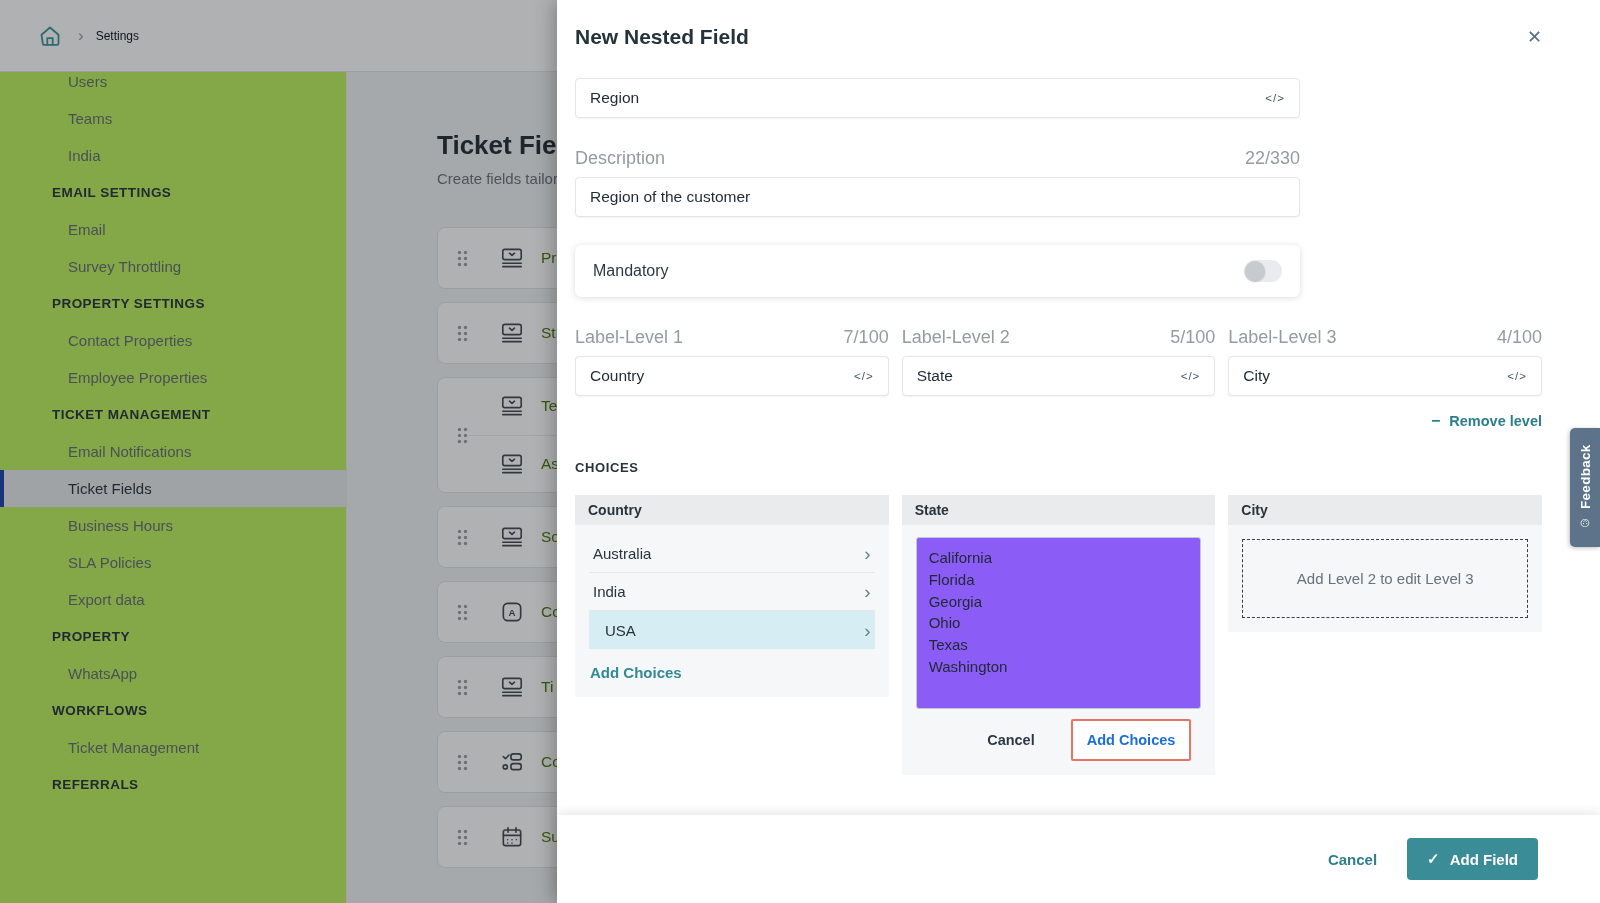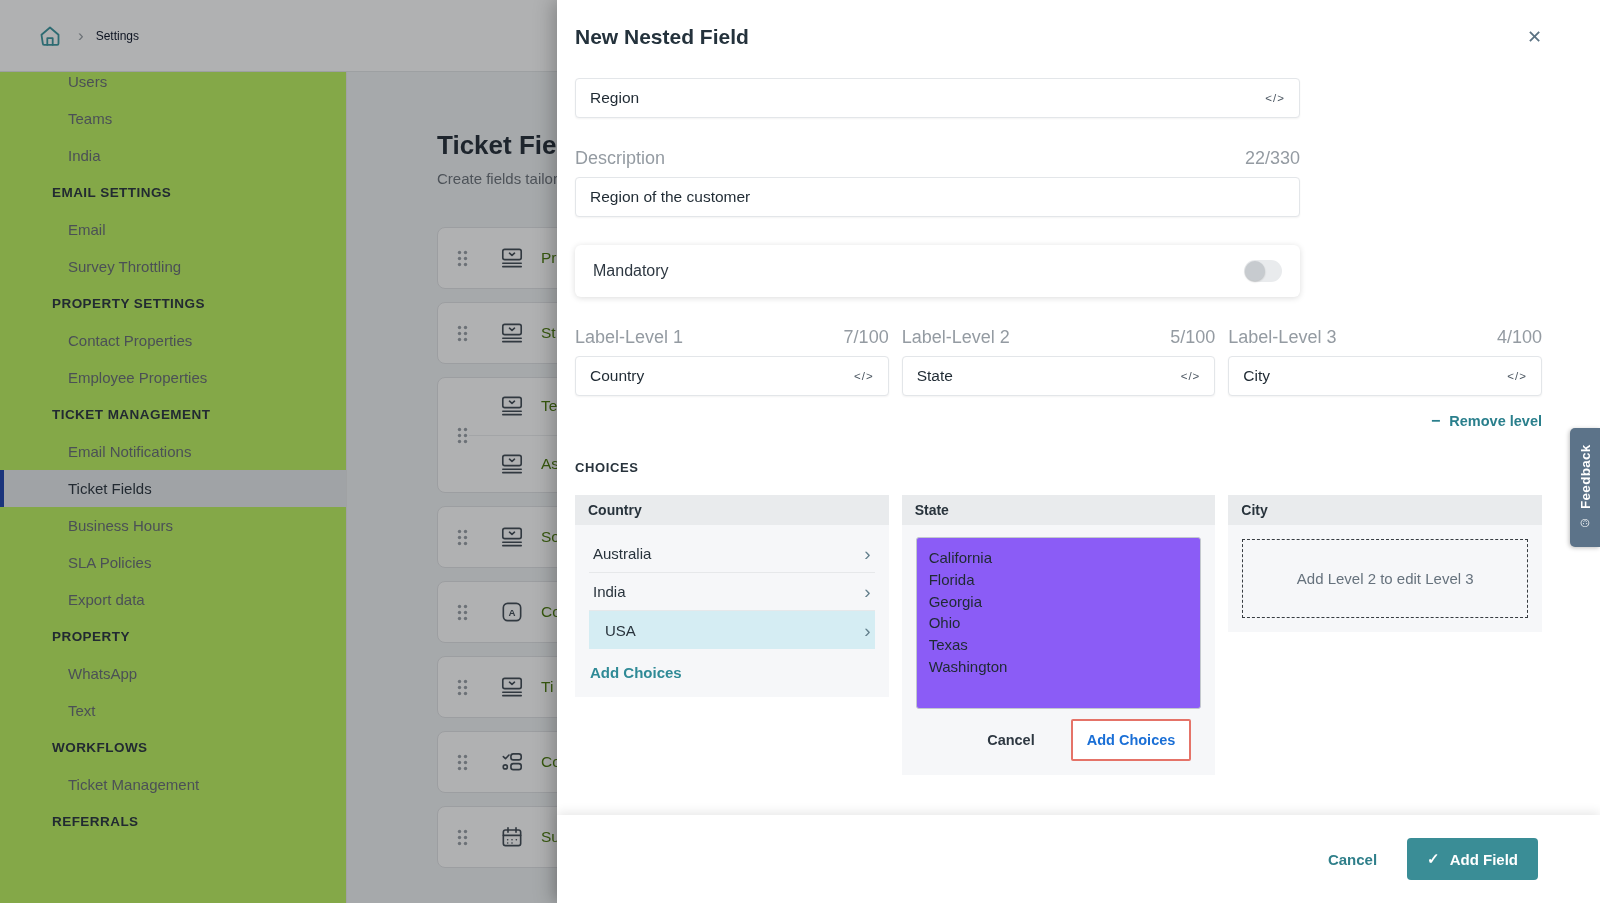--- a/index.html
+++ b/index.html
@@ -141,21 +141,20 @@
       <div class="side-item">Contact Properties</div>
       <div class="side-item">Employee Properties</div>
       <div class="side-header">TICKET MANAGEMENT</div>
       <div class="side-item">Email Notifications</div>
       <div class="side-item active">Ticket Fields</div>
       <div class="side-item">Business Hours</div>
       <div class="side-item">SLA Policies</div>
       <div class="side-item">Export data</div>
       <div class="side-header">PROPERTY</div>
       <div class="side-item">WhatsApp</div>
-      <div class="side-item">Text</div>
       <div class="side-header">WORKFLOWS</div>
       <div class="side-item">Ticket Management</div>
       <div class="side-header">REFERRALS</div>
     </div>
   </nav>
 
   <div class="main">
     <div class="page-title">Ticket Fiel</div>
     <div class="page-sub">Create fields tailor</div>
 

